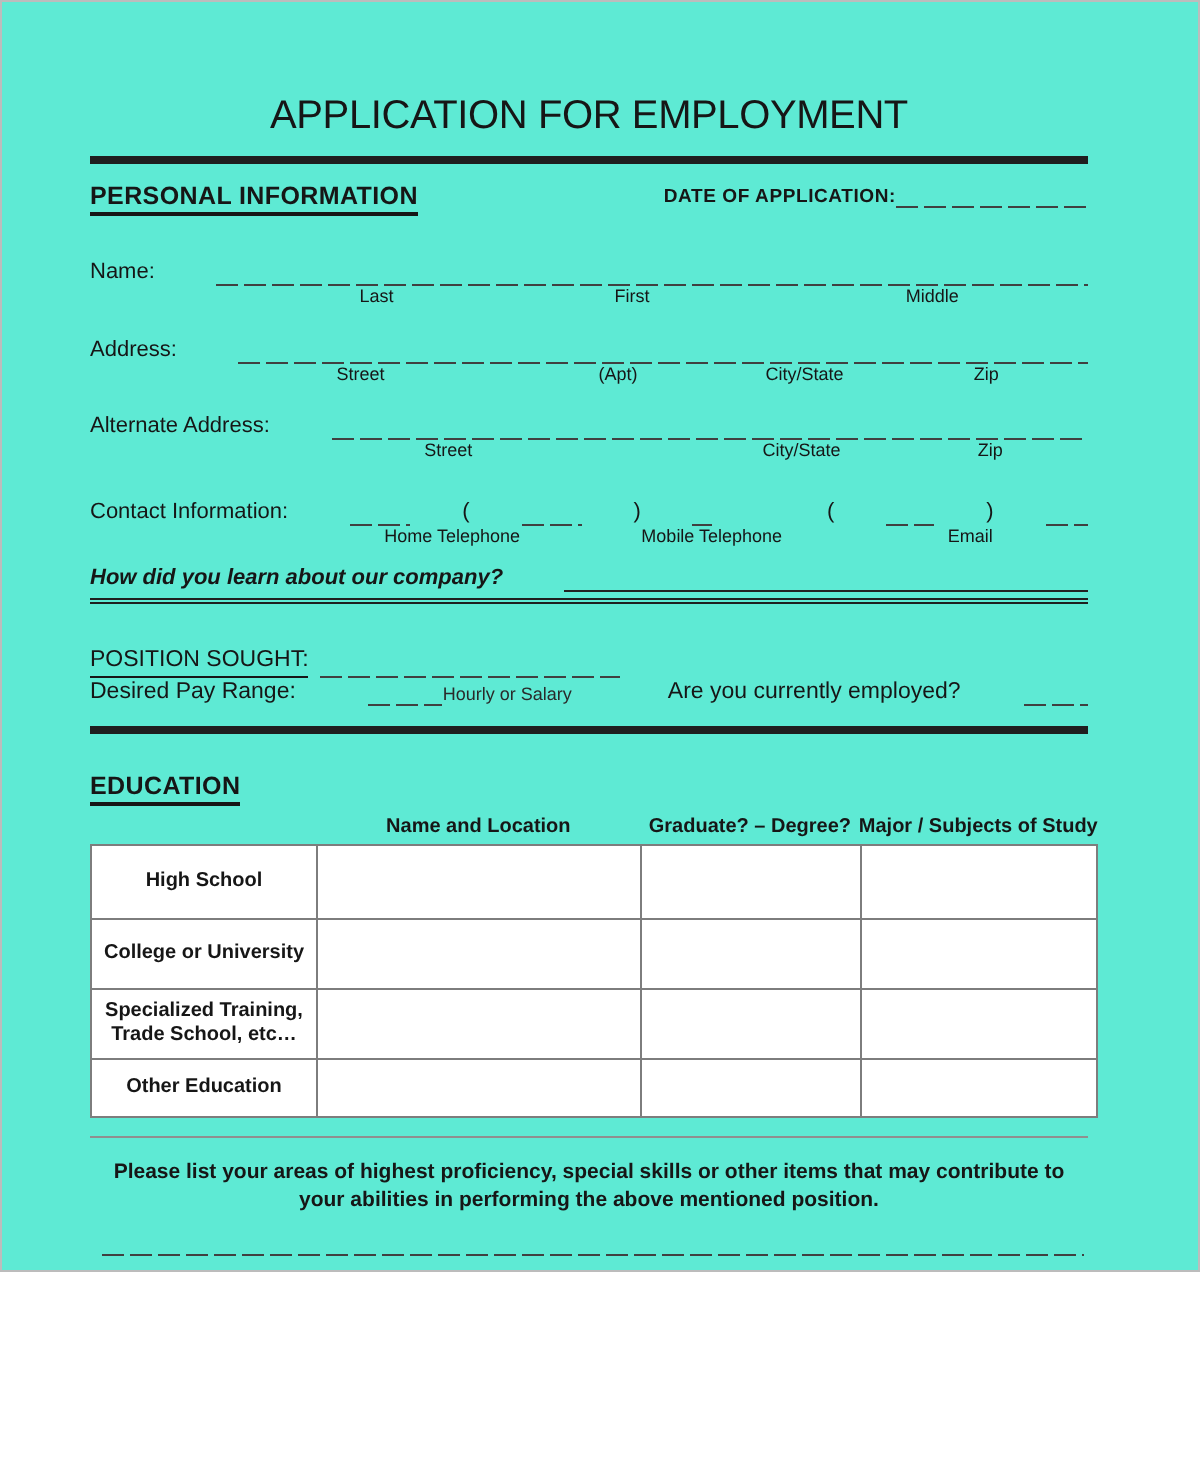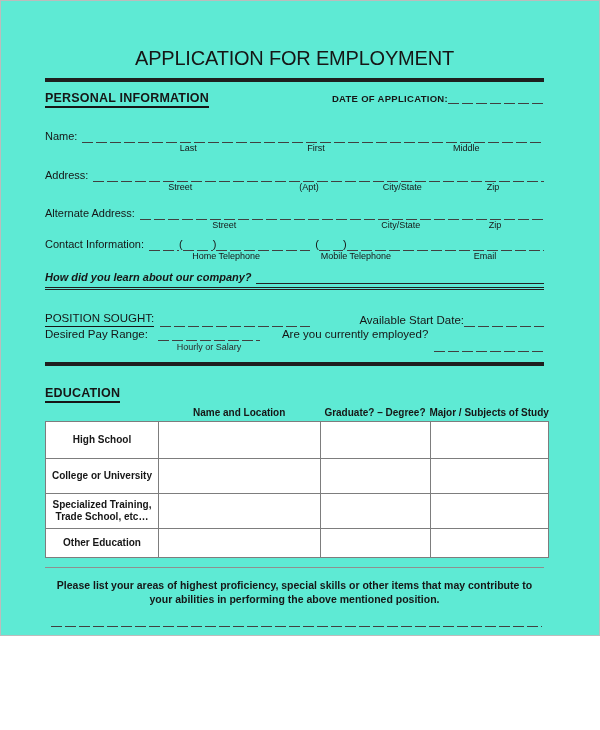--- a/index.html
+++ b/index.html
@@ -47,34 +47,34 @@
     height:4px; align-self:flex-end;
     background:repeating-linear-gradient(90deg,#404040 0 11px,transparent 11px 14px) left bottom/100% 1px no-repeat;
   }
   .blank-line {
     height:2px; margin-left:6px; margin-right:2px;
     background:repeating-linear-gradient(90deg,#404040 0 11px,transparent 11px 14px) left bottom/100% 1px no-repeat;
   }
   .solid-line { align-self:flex-end; height:4px; border-bottom:1.5px solid #222; }
 
   
-  .row { display:flex; align-items:flex-end; }
+  .row { display:flex; align-items:flex-end;gap:26px; }
   .section-row { margin-top:9px; justify-content:space-between; align-items:flex-start; }
   .date-group { display:flex; align-items:flex-end; margin-top:2px; }
   .field-row .lbl { margin-right:5px; }
   .subrow { position:relative; height:12px; font-size:9px; }
   .subrow span { position:absolute; transform:translateX(-50%); white-space:nowrap; }
   .paren { font-size:11px; line-height:13px; }
 
   
   .pos-row { margin-top:21px; justify-content:space-between; }
   .grp { display:flex; align-items:flex-end; }
   .u-label { border-bottom:1.5px solid #161616; padding-bottom:1px; }
   .pay-row { align-items:flex-start; }
-  .pay-stack { display:flex; flex-direction:column; width:102px; margin-left:10px;align-items:center; }
+  .pay-stack { display:flex; flex-direction:row; width:102px; margin-left:10px;align-items:center; }
   .pay-stack .wl { width:100%; height:14px; align-self:auto; }
   .pay-stack .sub { text-align:center; margin-top:1px; }
 
   
   .edu-heading { margin-top:17px; }
   .edu-headers { position:relative; height:12px; margin-top:6px; font-size:10px; font-weight:bold; }
   .edu-headers span { position:absolute; transform:translateX(-50%); white-space:nowrap; }
   table.edu {
     margin-top:2px; border-collapse:collapse; table-layout:fixed;
     width:503px;
@@ -131,21 +131,21 @@
   <div class="row field-row" style="margin-top:12px">
     <span class="lbl">Alternate Address:</span>
     <span class="wl" style="flex:1"></span>
   </div>
   <div class="subrow">
     <span style="left:35.9%">Street</span>
     <span style="left:71.3%">City/State</span>
     <span style="left:90.2%">Zip</span>
   </div>
 
-  <div class="row field-row" style="margin-top:5px">
+  <div class="row field-row" style="margin-top:17px">
     <span class="lbl">Contact Information:</span>
     <span class="wl" style="width:30px"></span>
     <span class="paren">(</span>
     <span class="wl" style="width:30px"></span>
     <span class="paren">)</span>
     <span class="wl" style="flex:1"></span>
     <span style="width:5px"></span>
     <span class="paren">(</span>
     <span class="wl" style="width:24px"></span>
     <span class="paren">)</span>
@@ -160,24 +160,20 @@
   <div class="row" style="margin-top:7px">
     <span class="q">How did you learn about our company?</span>
     <span class="solid-line" style="flex:1; margin-left:4px"></span>
   </div>
   <div class="rule-heavy" style="margin-top:3px; border-top-width:1.5px; border-bottom-width:1.5px"></div>
 
   <div class="row pos-row">
     <span class="grp">
       <span class="blbl u-label">POSITION SOUGHT:</span>
       <span class="wl" style="width:150px; margin-left:6px"></span>
-    </span>
-    <span class="grp">
-      <span class="blbl">Available Start Date:</span>
-      <span class="wl" style="width:80px"></span>
     </span>
   </div>
 
   <div class="row pay-row">
     <span class="blbl">Desired Pay Range:</span>
     <span class="pay-stack">
       <span class="wl"></span>
       <span class="sub">Hourly or Salary</span>
     </span>
     <span class="blbl" style="margin-left:22px">Are you currently employed?</span>

